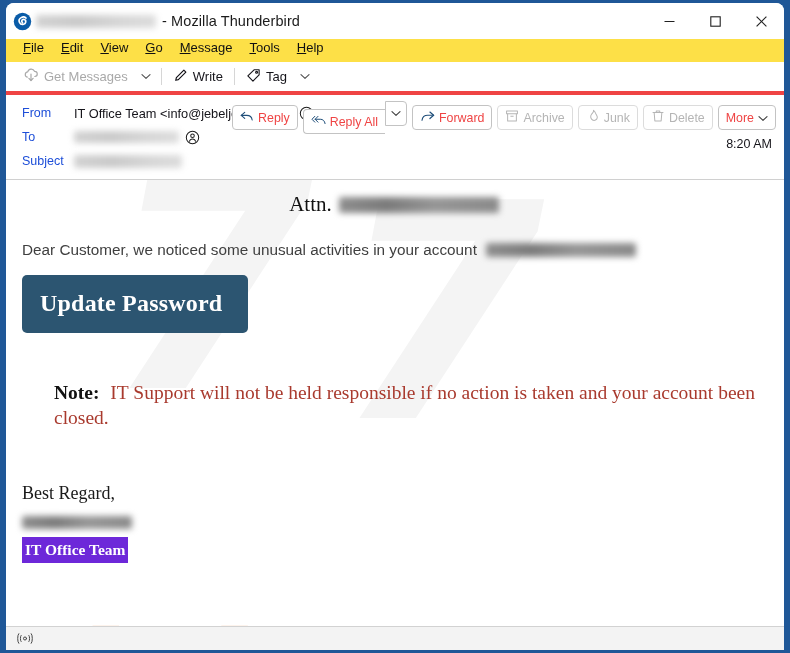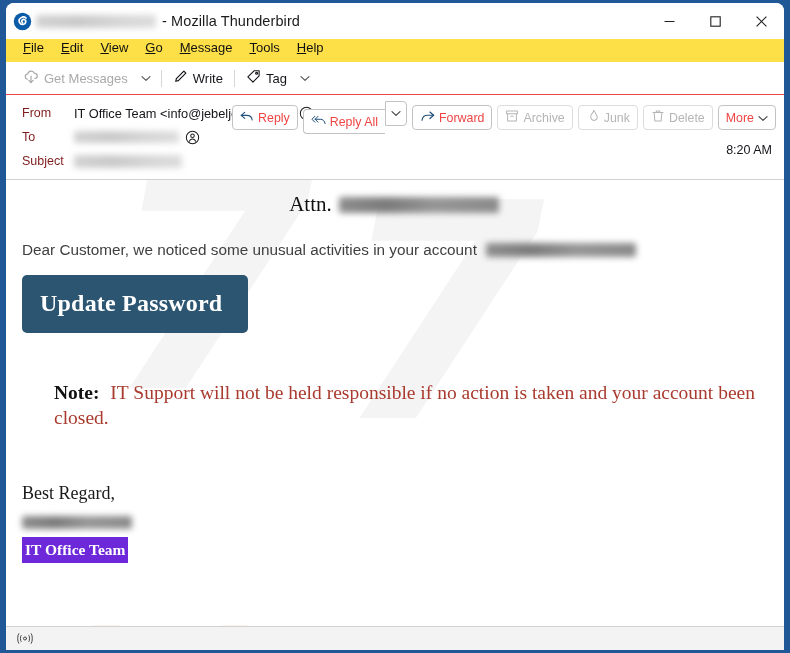--- a/index.html
+++ b/index.html
@@ -100,21 +100,21 @@
   .menu-item u { text-decoration: underline; text-underline-offset: 1px; }
 
   
   #toolbar {
     height: 33px;
     flex: 0 0 33px;
     background: #ffffff;
     display: flex;
     align-items: center;
     padding-left: 10px;
-    border-bottom: 1px solid #ef4444;
+    border-bottom: 4px solid #ef4444;
   }
   .tbar-btn {
     display: flex; align-items: center; gap: 5px;
     height: 25px;
     padding: 0 7px;
     border-radius: 4px;
     font-size: 13px;
     color: #15141a;
     white-space: nowrap;
   }
@@ -142,21 +142,21 @@
   .hdr-row {
     display: flex;
     align-items: center;
     min-height: 24px;
     padding-left: 16px;
   }
   .hdr-label {
     width: 52px;
     flex: 0 0 52px;
     font-size: 12.5px;
-    color: #7f1d1d;
+    color: #1d4ed8;
   }
   .hdr-value {
     font-size: 12.8px;
     color: #15141a;
     display: flex;
     align-items: center;
     gap: 6px;
     white-space: nowrap;
   }
   .contact-icon {
@@ -190,21 +190,21 @@
     border-right: none;
     margin-top: 8px;
   }
   .act-group .act-btn.caret {
     border-top-left-radius: 0; border-bottom-left-radius: 0;
     padding: 0 5px;
   }
   .hdr-time {
     position: absolute;
     right: 12px;
-    top: 48px;
+    top: 42px;
     font-size: 12.5px;
     color: #15141a;
   }
 
   
   #msg-body {
     flex: 1 1 auto;
     background: #ffffff;
     position: relative;
     overflow: hidden;

